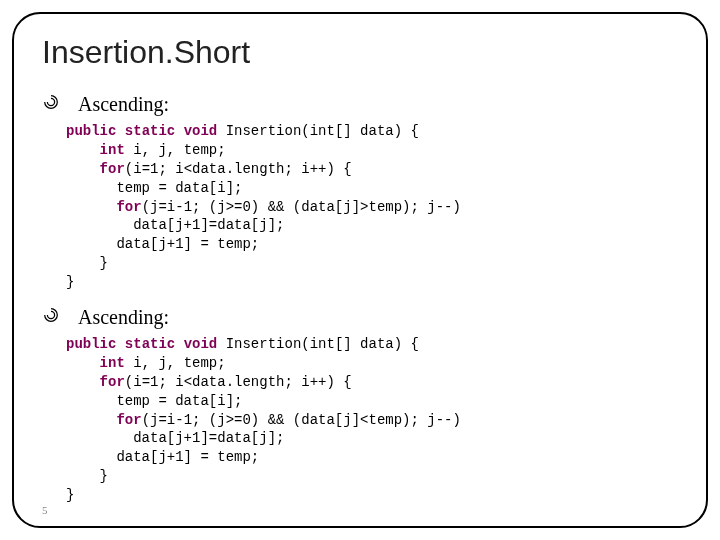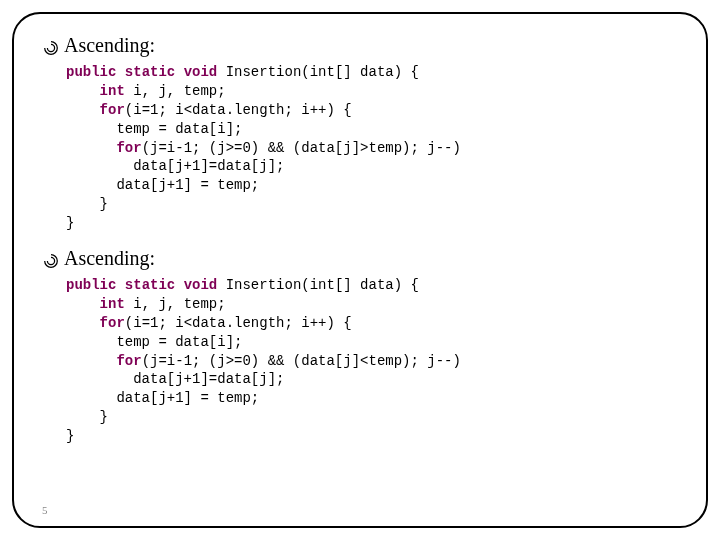--- a/index.html
+++ b/index.html
@@ -20,22 +20,22 @@
     overflow: hidden;
   }
   .title {
     font-size: 32px;
     font-weight: 400;
     color: #222;
     margin-bottom: 22px;
   }
   .bullet-row {
     display: flex;
-    align-items: flex-end;
-    gap: 4px;
+    align-items: flex-start;
+    gap: 18px;
     margin-bottom: 6px;
     font-family: "Times New Roman", Times, serif;
     font-size: 20px;
     color: #000;
   }
   .bullet-icon {
     width: 18px;
     height: 18px;
     display: inline-block;
   }
@@ -56,20 +56,21 @@
     font-family: "Times New Roman", Times, serif;
     font-size: 11px;
     color: #888;
   }
 </style>
 </head>
 <body>
 
 <div class="slide">
 
+  <h1 class="title">Insertion.Short</h1>
 
   <div class="bullet-row">
     <span class="bullet-icon">
       <svg viewBox="0 0 20 20" width="18" height="18">
         <path d="M10 3 A7 7 0 1 1 3 10" fill="none" stroke="#000" stroke-width="1.4"></path>
         <path d="M10 6 A4 4 0 1 1 6 10" fill="none" stroke="#000" stroke-width="1.4"></path>
       </svg>
     </span>
     <span>Ascending:</span>
   </div>

